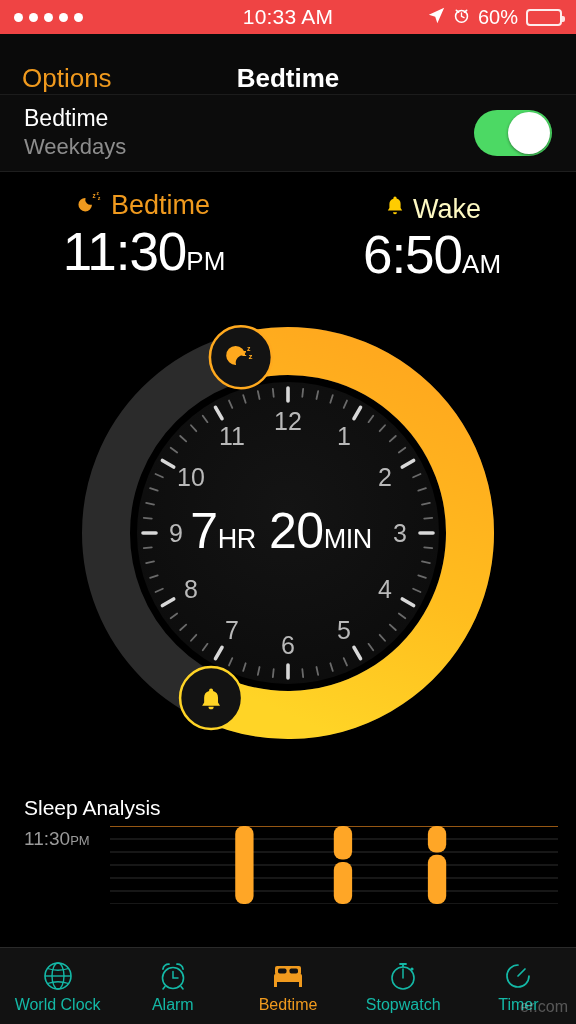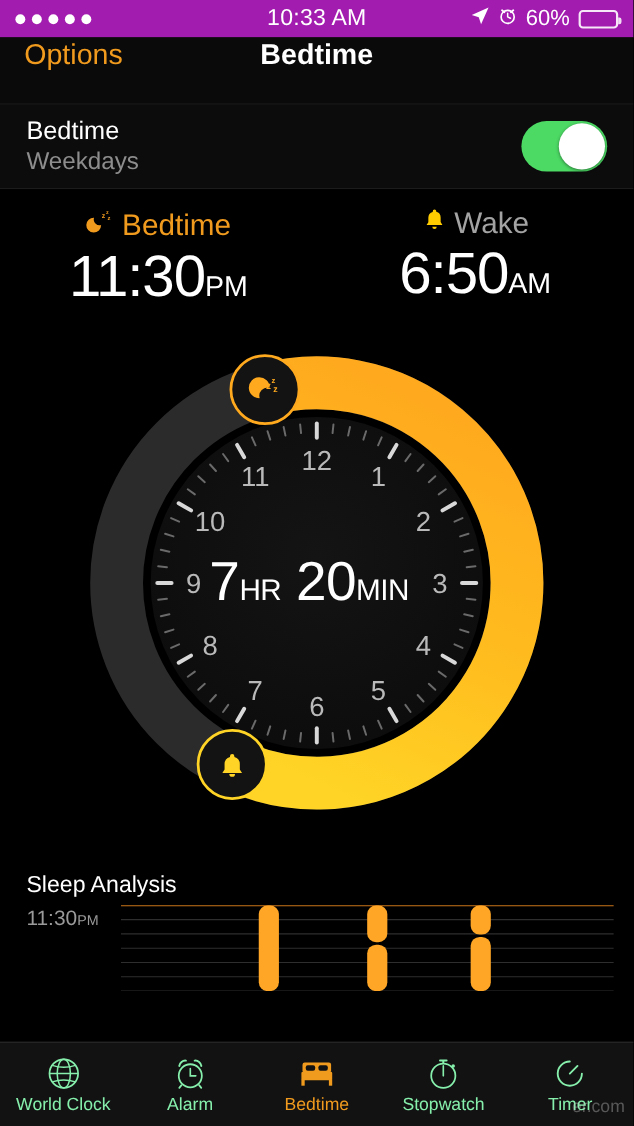--- a/index.html
+++ b/index.html
@@ -16,21 +16,21 @@
     color: #fff;
     position: relative;
   }
 
   
   .status-bar {
     height: 34px;
     display: flex;
     align-items: center;
     padding: 0 14px;
-    background: #a21caf;
+    background: #ef4444;
     position: relative;
   }
   .sb-left {
     display: flex;
     align-items: center;
     gap: 6px;
     flex: 1;
   }
   .dot {
     width: 9px; height: 9px;
@@ -78,21 +78,21 @@
   .battery-fill {
     height: 100%;
     background: #fff;
     border-radius: 1.5px;
   }
 
   
   .nav-bar {
     height: 60px;
     display: flex;
-    align-items: flex-start;
+    align-items: flex-end;
     padding: 0 22px;
     position: relative;
     background: #0a0a0a;
     border-bottom: 1px solid #1c1c1c;
   }
   .nav-left {
     font-size: 26px;
     color: #F09A1E;
   }
   .nav-title {
@@ -153,21 +153,21 @@
   }
   .time-head {
     display: flex;
     align-items: center;
     justify-content: center;
     gap: 6px;
     font-size: 27px;
     font-weight: 500;
   }
   .time-head.bed { color: #F09A1E; }
-  .time-head.wake { color: #a3a3a3; }
+  .time-head.wake { color: #fef9c3; margin-top: 6px; }
   .time-val {
     font-size: 53px;
     color: #fff;
     font-weight: 300;
     line-height: 1.15;
     letter-spacing: -1px;
     white-space: nowrap;
   }
   .time-val .ampm {
     font-size: 26px;
@@ -237,21 +237,21 @@
     border-top: 1px solid #2a2a2a;
     display: flex;
   }
   .tab {
     flex: 1;
     display: flex;
     flex-direction: column;
     align-items: center;
     justify-content: center;
     gap: 3px;
-    color: #86efac;
+    color: #14b8a6;
   }
   .tab.active { color: #F09A1E; }
   .tab-label {
     font-size: 16px;
   }
   .tab-icon {
     height: 34px;
     display: flex;
     align-items: center;
     justify-content: center;

